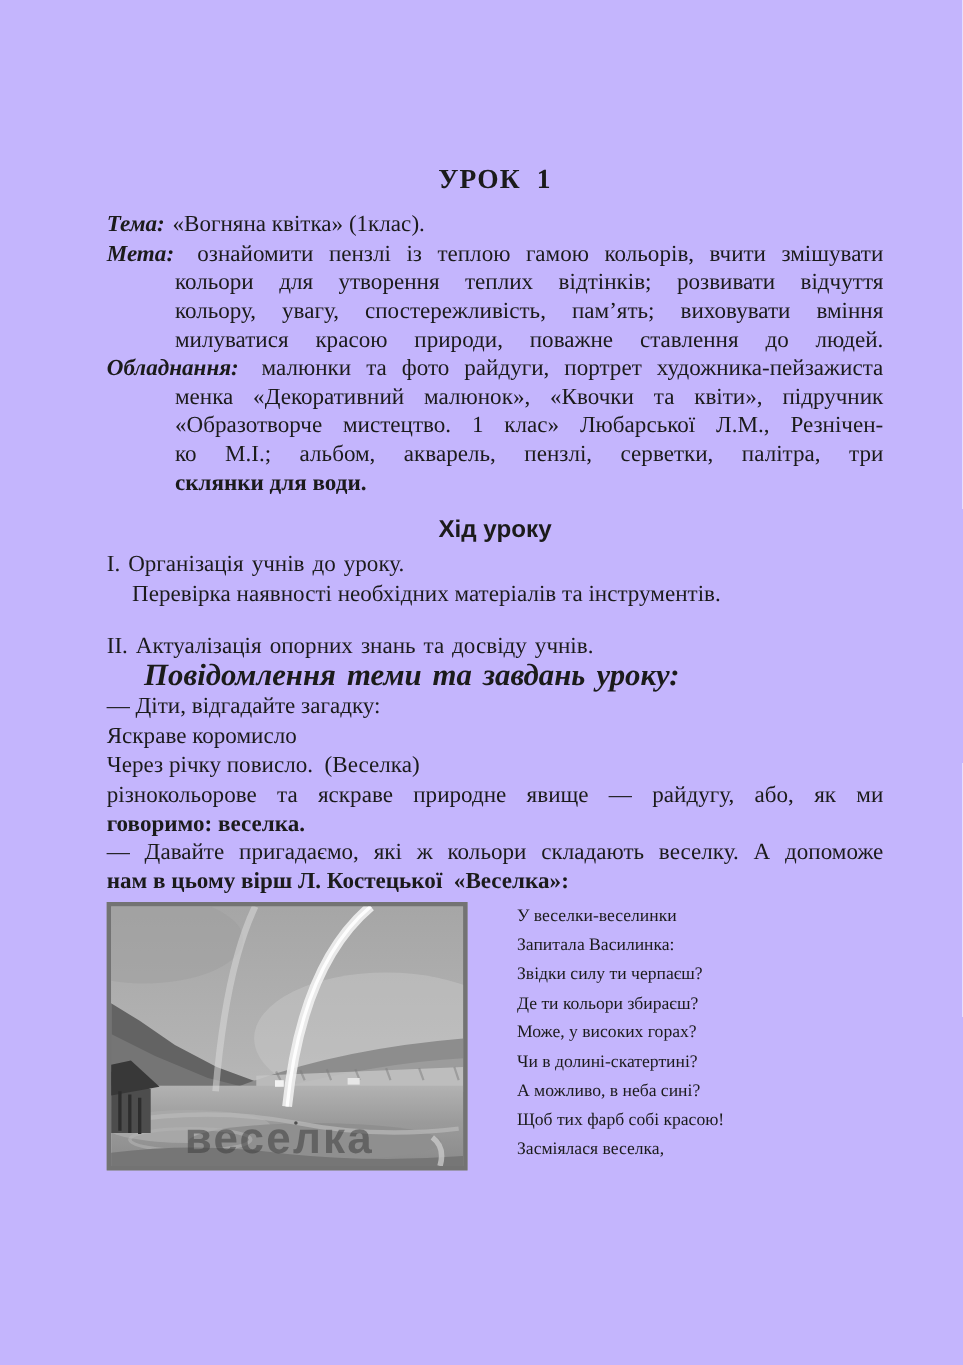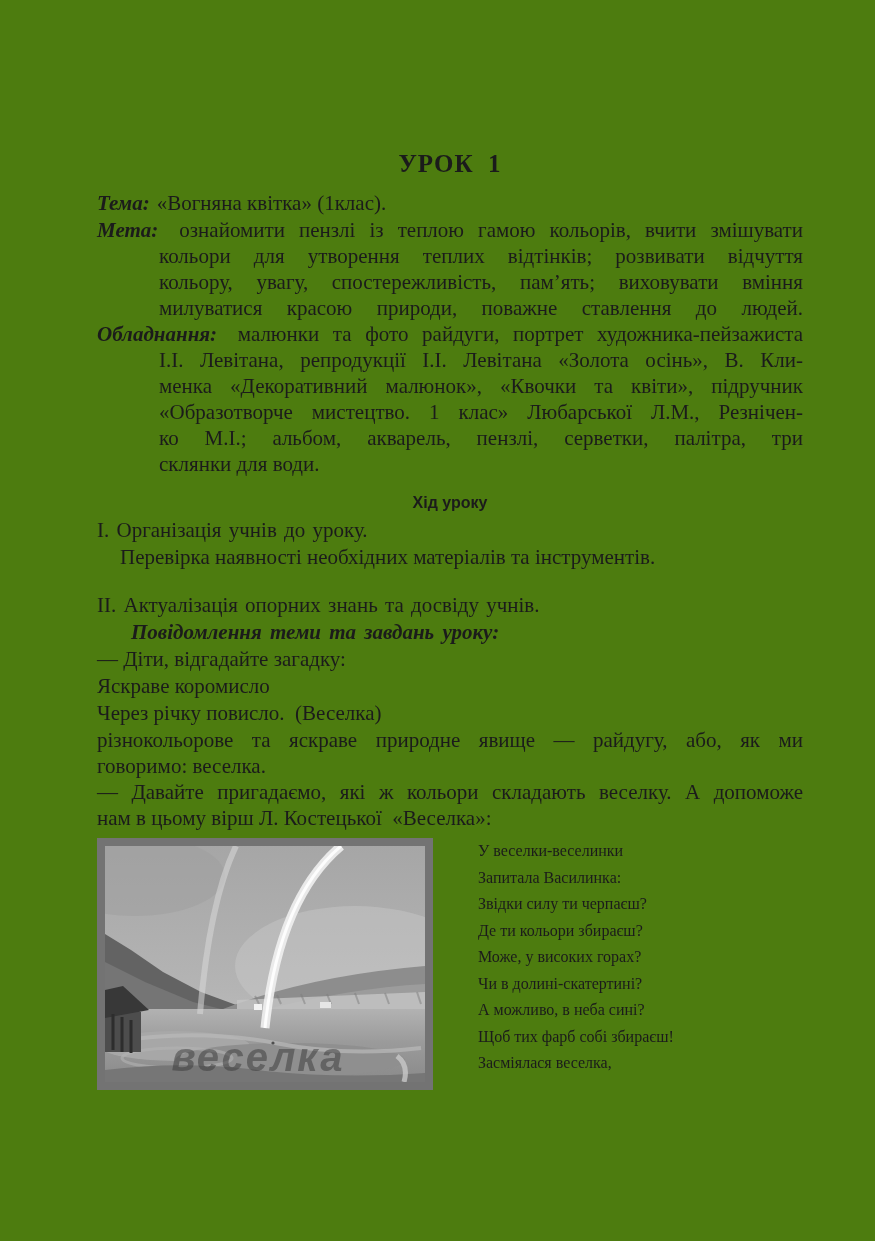--- a/index.html
+++ b/index.html
@@ -1,58 +1,57 @@
 <!DOCTYPE html>
 <html><head>
 <meta charset="utf-8">
 <style>
   html,body { margin:0; padding:0; background:#ffffff; }
   .page {
     position:relative;
     width:875px; height:1241px;
-    background:#4d7c0f;
+    background:#c4b5fd;
     box-sizing:border-box;
     padding:150px 72px 0 97px;
     font-family:"Liberation Serif", serif;
     color:#1b1b1b;
     overflow:hidden;
   }
   .title {
     font-size:25px; font-weight:bold;
     text-align:center; letter-spacing:1px;
     margin:0 0 12px 0; white-space:pre;
   }
   .bodyline, .jline {
     font-size:21px; line-height:26px; margin:0;
   }
   .jline { text-align:justify; text-align-last:justify; }
   .cont { padding-left:62px; }
-  .lastline { text-align:left; text-align-last:auto; white-space:pre-wrap; }
+  .lastline { text-align:left; text-align-last:auto; white-space:pre-wrap;font-weight:bold; }
   .lbl { font-weight:bold; font-style:italic; }
   .lbl { margin-right:7px; }
   .course-heading {
     font-family:"Liberation Sans", sans-serif;
-    font-size:16px; font-weight:bold;
+    font-size:22px; font-weight:bold;
     text-align:center; margin:17px 0 5px 0;
   }
   .sec-heading { font-size:21px; line-height:27px; font-weight:normal; margin:0; word-spacing:2px; }
   .mt { margin-top:21px; }
   .sec-body { font-size:21px; line-height:27px; margin:0; padding-left:23px; }
   .sub-heading {
-    font-size:21px; line-height:27px; margin:0;
+    font-size:28px; line-height:27px; margin:0;
     font-weight:bold; font-style:italic; padding-left:34px; word-spacing:3px;
   }
   .plainline { font-size:21px; line-height:27px; margin:0; white-space:pre-wrap; }
   .bottom-row { display:flex; align-items:flex-start; margin-top:7px; }
   .photo-frame {
     position:relative; flex:0 0 auto;
     width:320px; height:236px;
-    border:8px solid #737373;
+    border:4px solid #737373;
     background:#a9a9a9;
-    font-style:italic;
   }
   .photo-frame svg { display:block; }
   .watermark {
     position:absolute; left:0; right:14px; bottom:2px;
     text-align:center;
     font-family:"Liberation Sans", sans-serif;
     font-weight:bold; font-size:40px; letter-spacing:2px;
     color:rgba(55,55,55,0.5);
   }
   .poem { margin-left:45px; font-size:16px; line-height:26.5px; }
@@ -67,21 +66,20 @@
 
   <div class="info-block">
     <div class="plainline"><span class="lbl">Тема:</span><span>«Вогняна квітка» (1клас).</span></div>
 
     <div class="jline"><span class="lbl">Мета:</span> <span>ознайомити пензлі із теплою гамою кольорів, вчити змішувати</span></div>
     <div class="jline cont">кольори для утворення теплих відтінків; розвивати відчуття</div>
     <div class="jline cont">кольору, увагу, спостережливість, пам’ять; виховувати вміння</div>
     <div class="jline cont">милуватися красою природи, поважне ставлення до людей.</div>
 
     <div class="jline"><span class="lbl">Обладнання:</span> <span>малюнки та фото райдуги, портрет художника-пейзажиста</span></div>
-    <div class="jline cont">І.І. Левітана, репродукції І.І. Левітана «Золота осінь», В. Кли-</div>
     <div class="jline cont">менка «Декоративний малюнок», «Квочки та квіти», підручник</div>
     <div class="jline cont">«Образотворче мистецтво. 1 клас» Любарської Л.М., Резнічен-</div>
     <div class="jline cont">ко М.І.; альбом, акварель, пензлі, серветки, палітра, три</div>
     <div class="jline cont lastline">склянки для води.</div>
   </div>
 
   <h2 class="course-heading">Хід уроку</h2>
 
   <p class="sec-heading">І. Організація учнів до уроку.</p>
   <p class="sec-body">Перевірка наявності необхідних матеріалів та інструментів.</p>
@@ -167,19 +165,19 @@
     </div>
 
     <div class="poem">
       <div class="poem-line">У веселки-веселинки</div>
       <div class="poem-line">Запитала Василинка:</div>
       <div class="poem-line">Звідки силу ти черпаєш?</div>
       <div class="poem-line">Де ти кольори збираєш?</div>
       <div class="poem-line">Може, у високих горах?</div>
       <div class="poem-line">Чи в долині-скатертині?</div>
       <div class="poem-line">А можливо, в неба сині?</div>
-      <div class="poem-line">Щоб тих фарб собі збираєш!</div>
+      <div class="poem-line">Щоб тих фарб собі красою!</div>
       <div class="poem-line">Засміялася веселка,</div>
     </div>
 
   </div>
 
 </div>
 
 </body></html>

